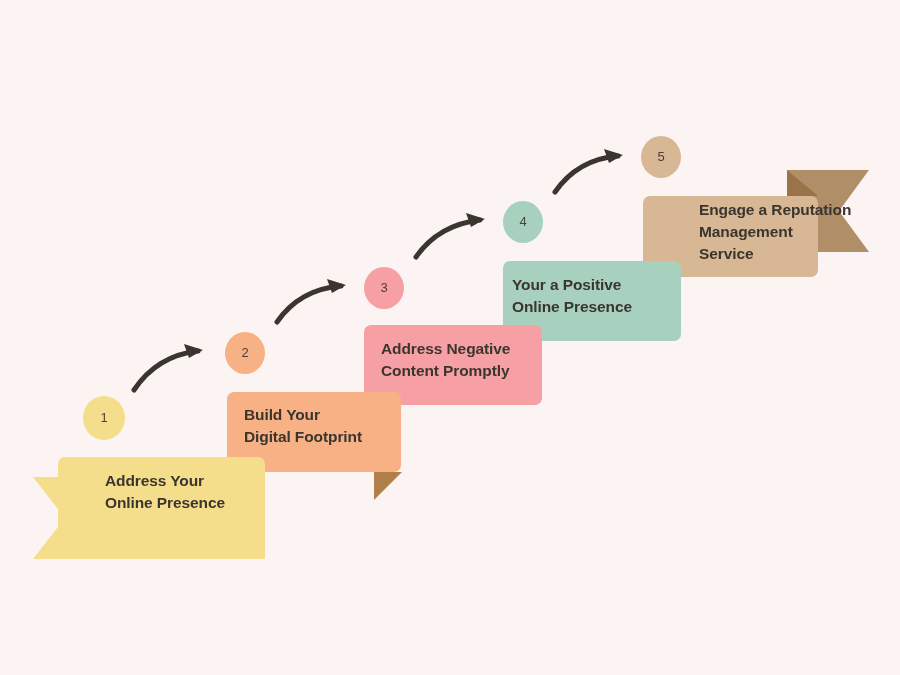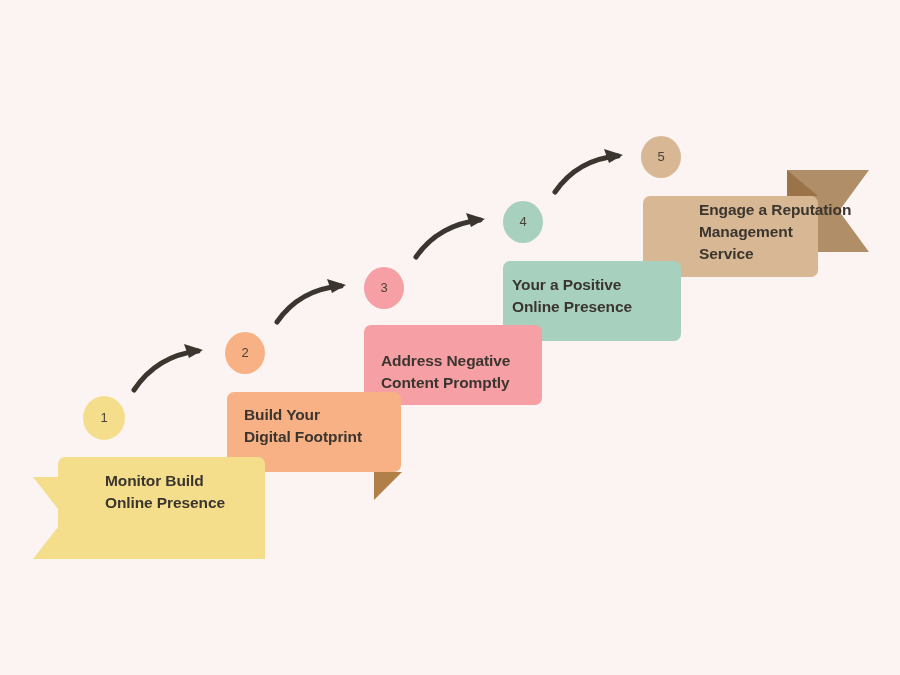--- a/index.html
+++ b/index.html
@@ -98,25 +98,25 @@
     <g>
       <path d="M416,257 C432,234 454,223 480,220" fill="none" stroke="#3B352F" stroke-width="5" stroke-linecap="round"></path>
       <polygon points="485,219 466,213 471,227" fill="#3B352F"></polygon>
     </g>
     <g>
       <path d="M555,192 C571,169 593,158 618,156" fill="none" stroke="#3B352F" stroke-width="5" stroke-linecap="round"></path>
       <polygon points="623,155 604,149 609,163" fill="#3B352F"></polygon>
     </g>
   </svg>
 
-  <div class="step-label" style="left: 105px; top: 470px; width: 170px; color: rgb(59, 53, 47);">Monitor Build
+  <div class="step-label" style="left: 105px; top: 470px; width: 170px; color: rgb(59, 53, 47);">Address Your
 Online Presence</div>
   <div class="step-label" style="left: 244px; top: 404px; width: 160px; color: rgb(59, 53, 47);">Build Your
 Digital Footprint</div>
-  <div class="step-label" style="left: 381px; top: 338px; width: 165px; color: rgb(59, 53, 47); margin-top: 12px;">Address Negative
+  <div class="step-label" style="left: 381px; top: 338px; width: 165px; color: rgb(59, 53, 47);">Address Negative
 Content Promptly</div>
   <div class="step-label" style="left: 512px; top: 274px; width: 165px; color: rgb(59, 53, 47);">Your a Positive
 Online Presence</div>
   <div class="step-label" style="left: 653px; top: 199px; width: 170px; color: rgb(59, 53, 47); margin-left: 46px;">Engage a Reputation
 Management
 Service</div>
 
   <div class="badge-number" style="left:82px; top:410px;">1</div>
   <div class="badge-number" style="left:223px; top:345px;">2</div>
   <div class="badge-number" style="left:362px; top:280px;">3</div>

